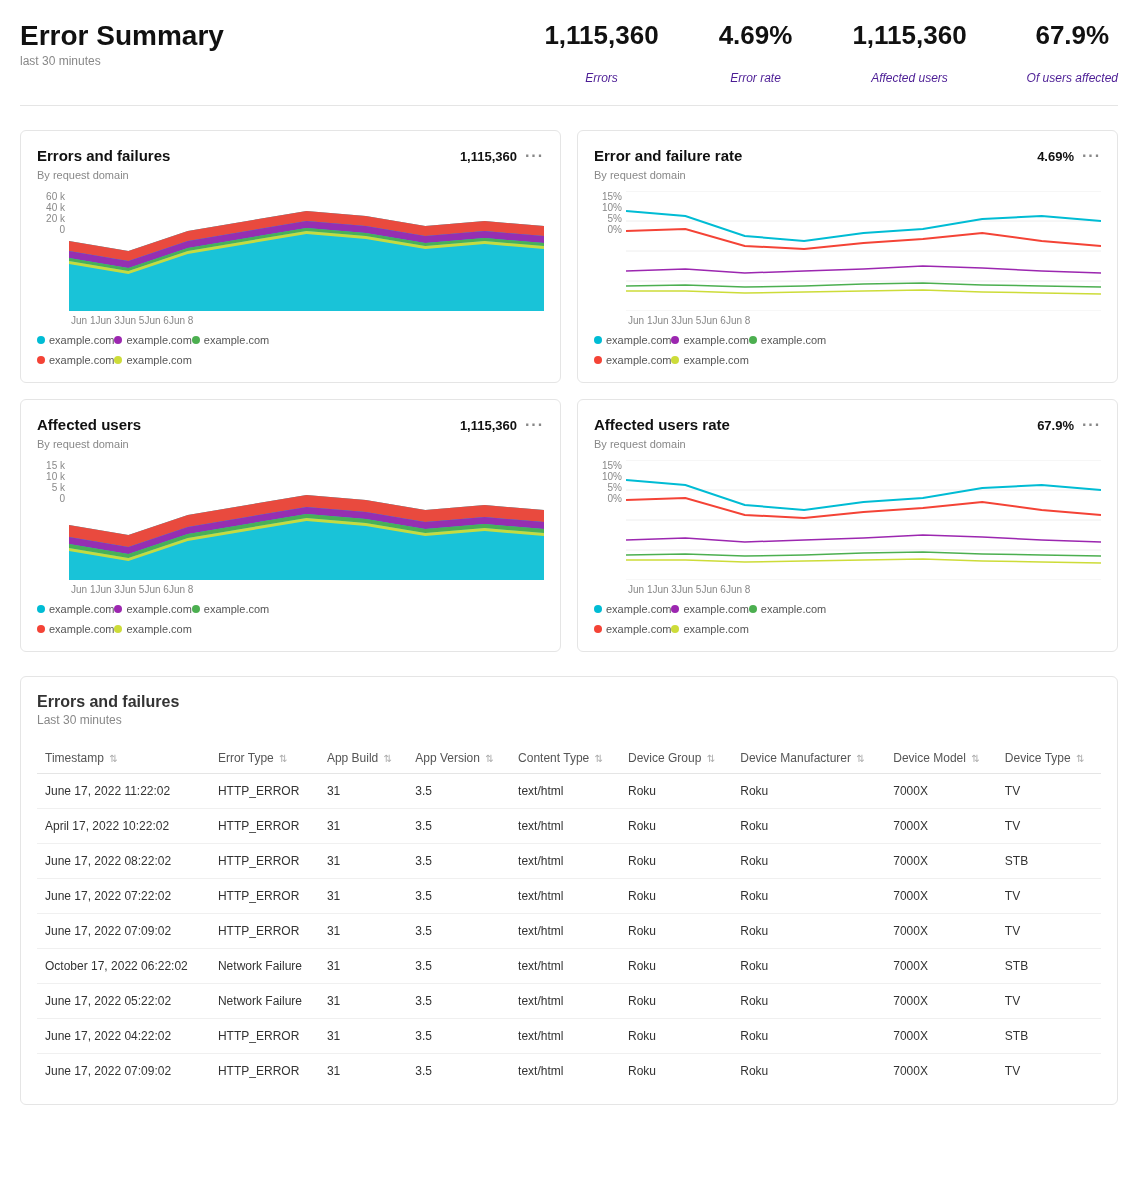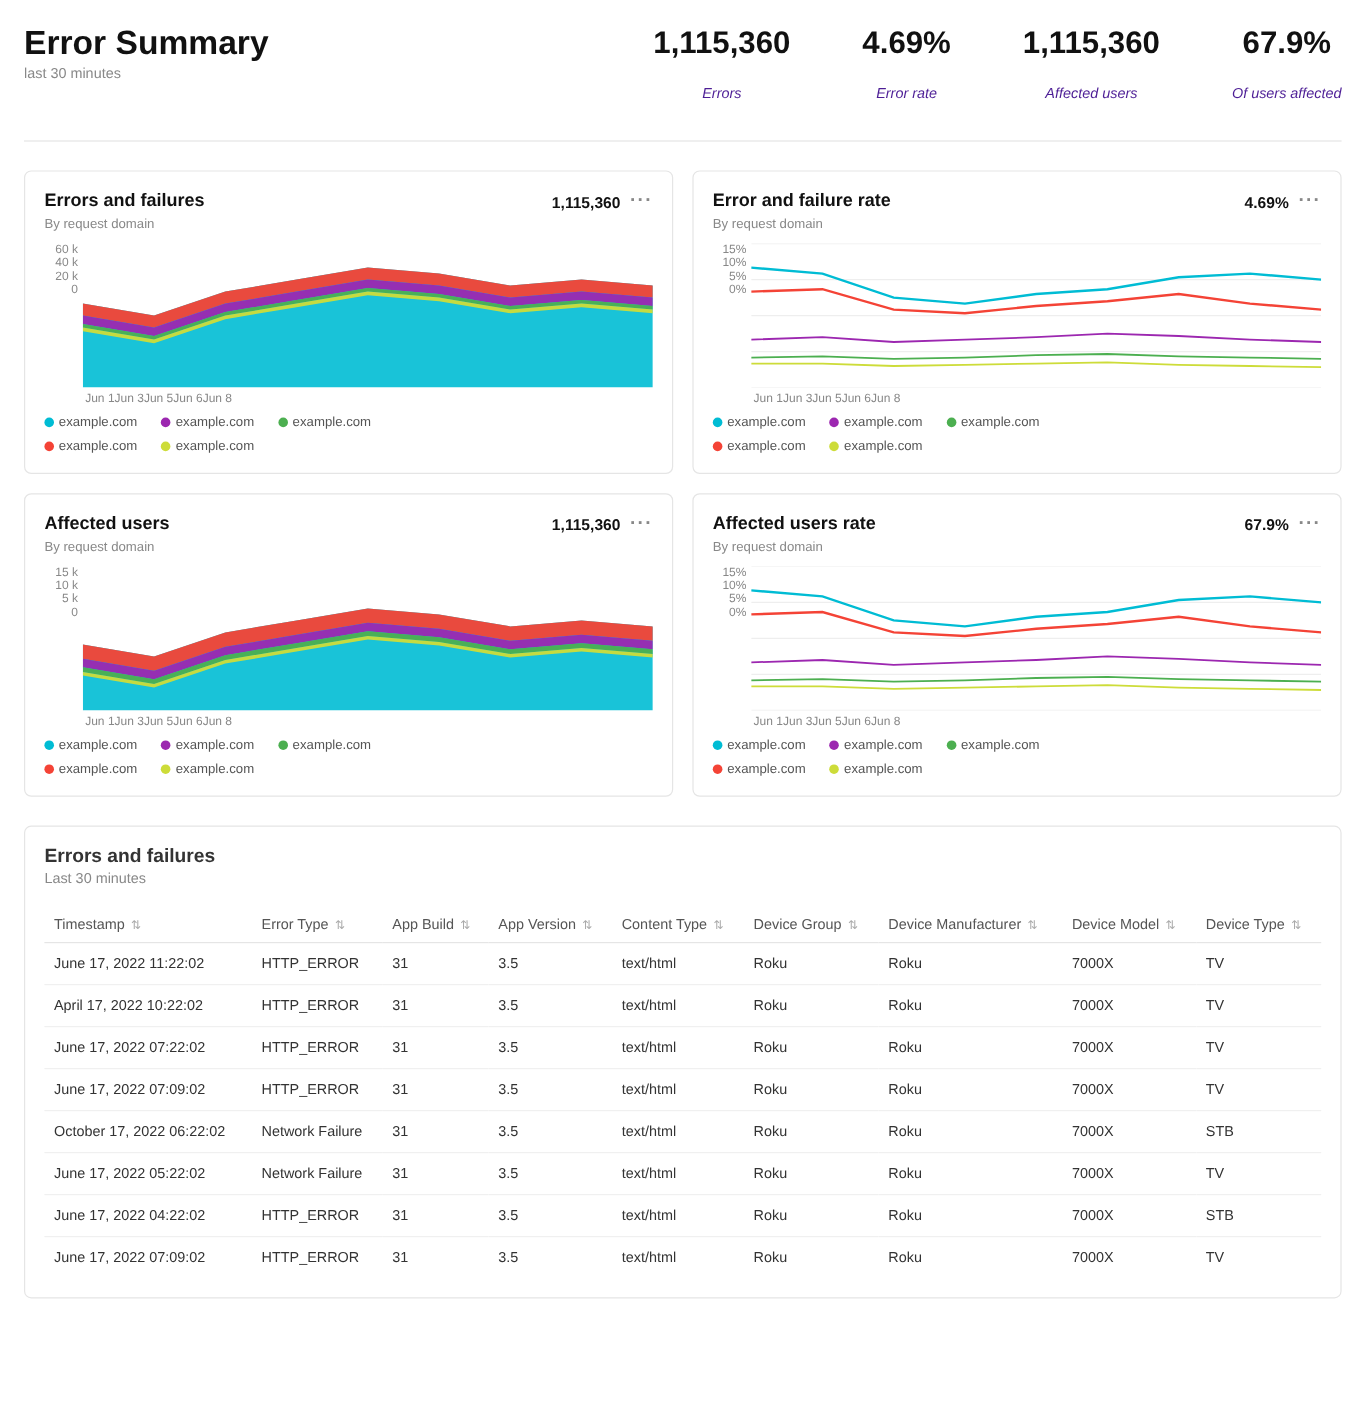--- a/index.html
+++ b/index.html
@@ -1,21 +1,21 @@
 <!DOCTYPE html>
 <html><head>
   <meta charset="utf-8">
   <style>
     * { box-sizing: border-box; margin: 0; padding: 0; }
     body { font-family: -apple-system, BlinkMacSystemFont, 'Segoe UI', sans-serif; background: #fff; color: #333; font-size: 13px; }
 
     .page { padding: 20px; }
 
     
-    .header { display: flex; align-items: flex-start; gap: 60px; margin-bottom: 24px; padding-bottom: 32px; border-bottom: 1px solid #e5e5e5; }
+    .header { display: flex; align-items: flex-start; gap: 60px; margin-bottom: 24px; padding-bottom: 20px; border-bottom: 1px solid #e5e5e5; }
     .header-title { }
     .header-title h1 { font-size: 28px; font-weight: 700; color: #111; }
     .header-title .subtitle { font-size: 12px; color: #888; margin-top: 2px; }
     .header-stats { display: flex; gap: 60px; margin-left: auto; align-items: center; }
     .stat { text-align: center; }
     .stat .value { font-size: 26px; font-weight: 600; color: #111; }
     .stat .label { font-size: 12px; color: #4c1d95; margin-top: 20px; font-style: italic; }
 
     
     .charts-grid { display: grid; grid-template-columns: 1fr 1fr; gap: 16px; margin-bottom: 24px; }
@@ -32,21 +32,21 @@
     .area-chart svg { width: 100%; height: 100%; }
 
     
     .x-axis { display: flex; font-size: 10px; color: #888; margin-top: 4px; padding: 0 2px; }
 
     
     .chart-with-y { display: flex; gap: 4px; }
     .y-axis { display: flex; flex-direction: column; font-size: 10px; color: #888; text-align: right; padding-bottom: 2px; min-width: 28px; }
 
     
-    .legend { display: flex; flex-wrap: wrap; gap: 4px 20px; margin-top: 8px; }
+    .legend { display: flex; flex-wrap: wrap; gap: 4px 0; margin-top: 8px; }
     .legend-item { display: flex; align-items: center; gap: 4px; font-size: 11px; color: #555; }
     .legend-dot { width: 8px; height: 8px; border-radius: 50%; flex-shrink: 0; }
 
     
     .table-section { border: 1px solid #e5e5e5; border-radius: 6px; padding: 16px; }
     .table-section-title { font-size: 16px; font-weight: 600; margin-bottom: 2px; }
     .table-section-subtitle { font-size: 12px; color: #888; margin-bottom: 16px; }
 
     table { width: 100%; border-collapse: collapse; font-size: 12px; }
     thead tr { border-bottom: 1px solid #e5e5e5; }
@@ -382,20 +382,31 @@
             <td>HTTP_ERROR</td>
             <td>31</td>
             <td>3.5</td>
             <td>text/html</td>
             <td>Roku</td>
             <td>Roku</td>
             <td>7000X</td>
             <td>TV</td>
           </tr>
           <tr>
+            <td>June 17, 2022 08:22:02</td>
+            <td>HTTP_ERROR</td>
+            <td>31</td>
+            <td>3.5</td>
+            <td>text/html</td>
+            <td>Roku</td>
+            <td>Roku</td>
+            <td>7000X</td>
+            <td>STB</td>
+          </tr>
+          <tr>
             <td>June 17, 2022 07:22:02</td>
             <td>HTTP_ERROR</td>
             <td>31</td>
             <td>3.5</td>
             <td>text/html</td>
             <td>Roku</td>
             <td>Roku</td>
             <td>7000X</td>
             <td>TV</td>
           </tr>

